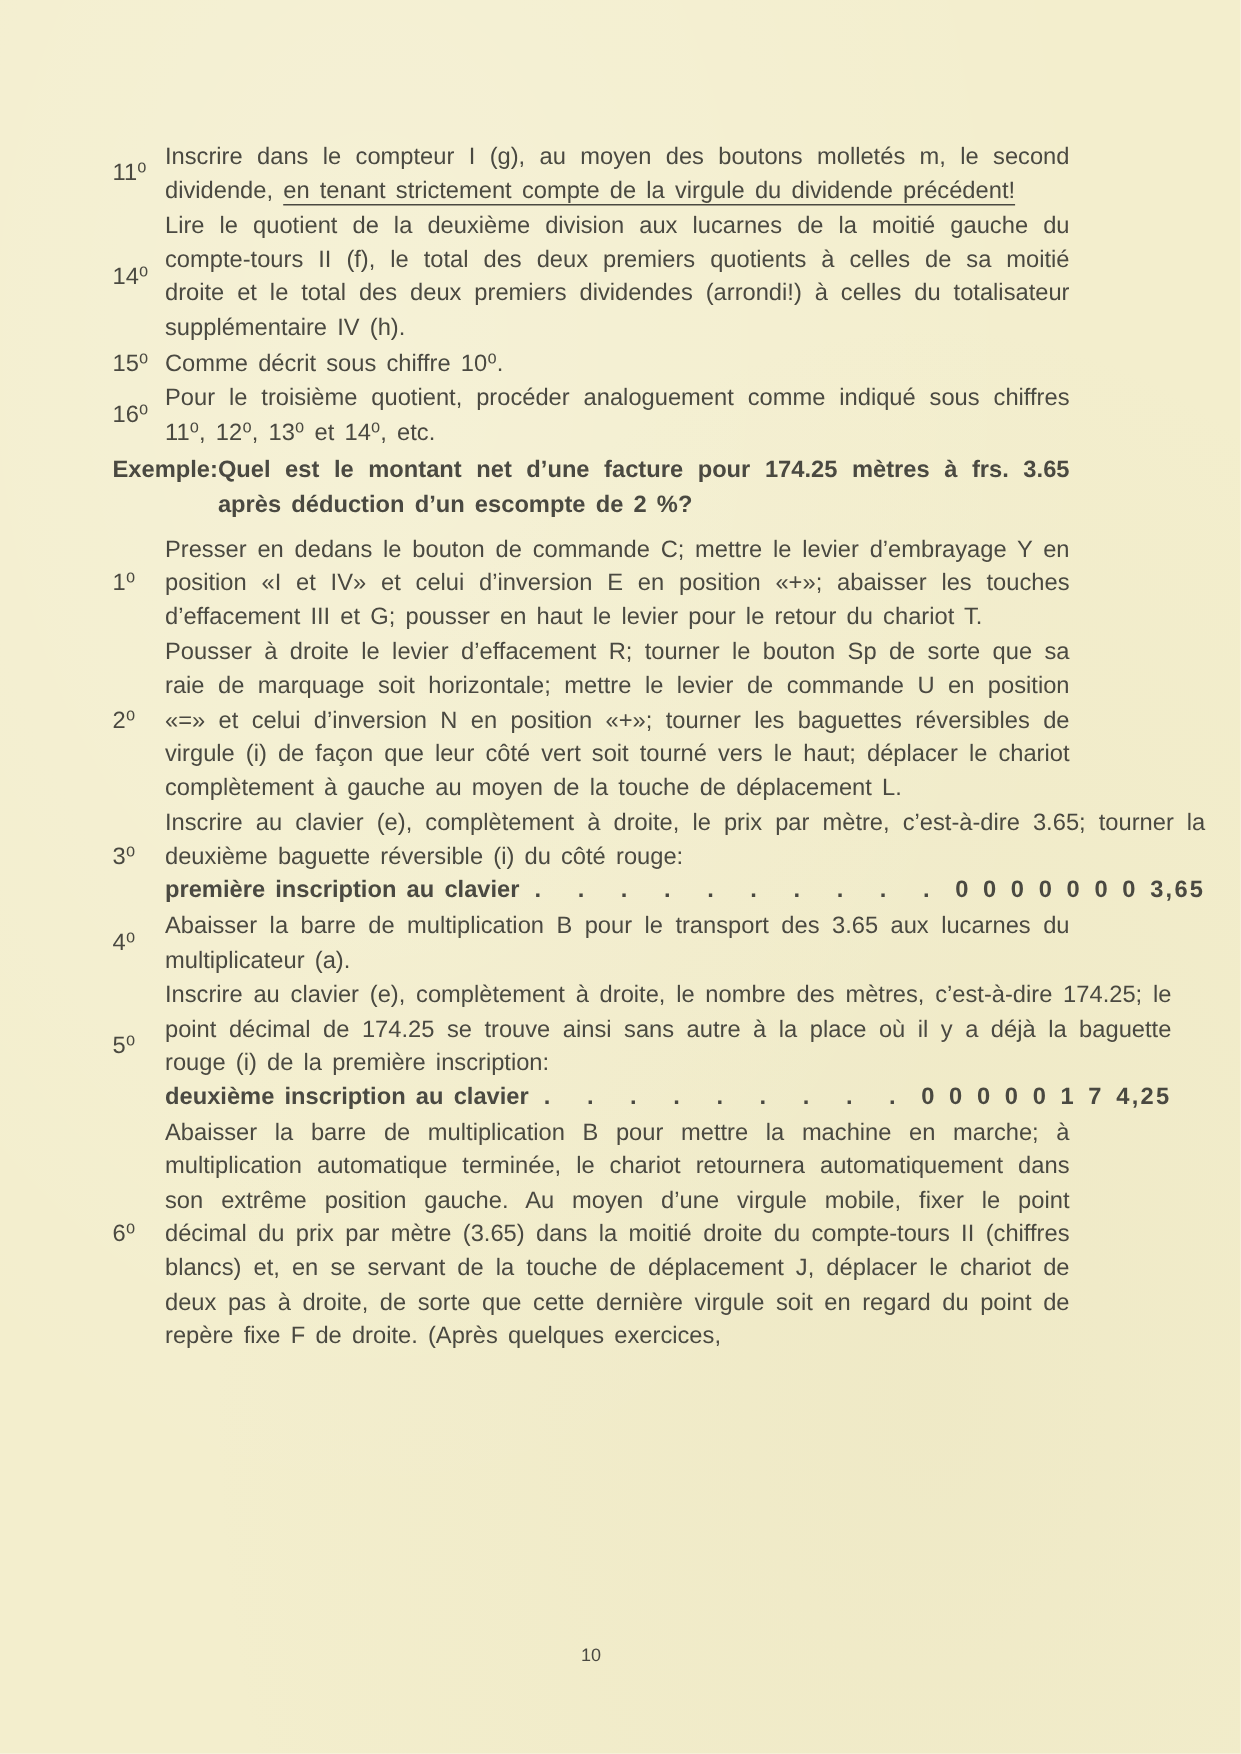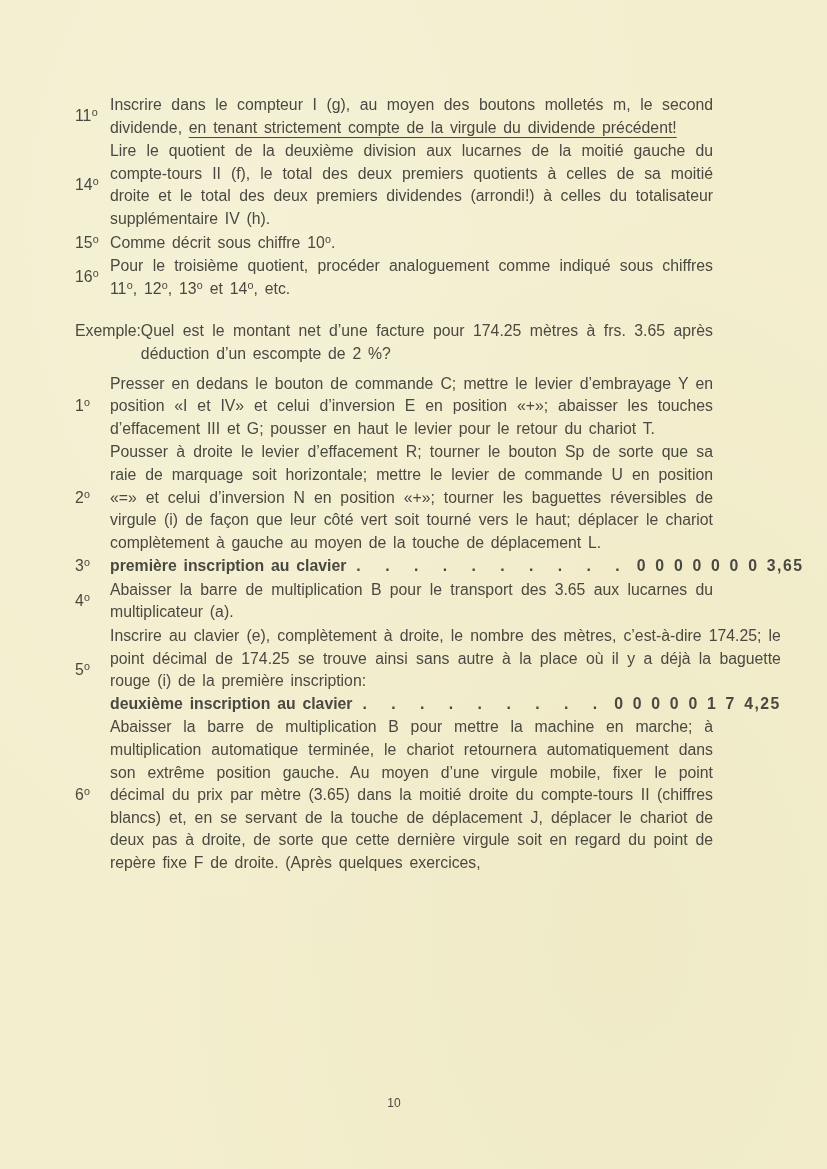--- a/index.html
+++ b/index.html
@@ -46,21 +46,21 @@
     margin-top: 15px;
     margin-bottom: 8px;
     text-align: center;
     font-weight: 700;
     font-size: 16.2px;
     letter-spacing: 0.6px;
     color: #403f38;
     word-spacing: 3px;
   }
 
-  .example { display: flex; margin-bottom: 7px; margin-top: 20px; }
+  .example { display: flex; margin-bottom: 7px; margin-top: 3px; font-weight: bold; }
   .example-label { flex: 0 0 62px; white-space: nowrap; }
   .example-text { flex: 1; text-align: justify; }
 
   .register { display: flex; align-items: baseline; font-weight: bold; }
   .register-label { white-space: nowrap; }
   .register-dots {
     flex: 1;
     margin: 0 10px;
     white-space: nowrap;
     overflow: hidden;
@@ -113,20 +113,21 @@
       <span class="marker">1⁰</span>
       <div class="ibody">Presser en dedans le bouton de commande C; mettre le levier d’embrayage Y en position «I et IV» et celui d’inversion E en position «+»; abaisser les touches d’effacement III et G; pousser en haut le levier pour le retour du chariot T.</div>
     </div>
     <div class="item">
       <span class="marker">2⁰</span>
       <div class="ibody">Pousser à droite le levier d’effacement R; tourner le bouton Sp de sorte que sa raie de marquage soit horizontale; mettre le levier de commande U en position «=» et celui d’inversion N en position «+»; tourner les baguettes réversibles de virgule (i) de façon que leur côté vert soit tourné vers le haut; déplacer le chariot complètement à gauche au moyen de la touche de déplacement L.</div>
     </div>
     <div class="item">
       <span class="marker">3⁰</span>
       <div class="ibody">
+        <span>Inscrire au clavier (e), complètement à droite, le prix par mètre, c’est-à-dire 3.65; tourner la deuxième baguette réversible (i) du côté rouge:</span>
         <div class="register">
           <span class="register-label">première inscription au clavier</span>
           <span class="register-dots">. . . . . . . . . .</span>
           <span class="register-value">0 0 0 0 0 0 0 3,65</span>
         </div>
       </div>
     </div>
     <div class="item">
       <span class="marker">4⁰</span>
       <div class="ibody">Abaisser la barre de multiplication B pour le transport des 3.65 aux lucarnes du multiplicateur (a).</div>

